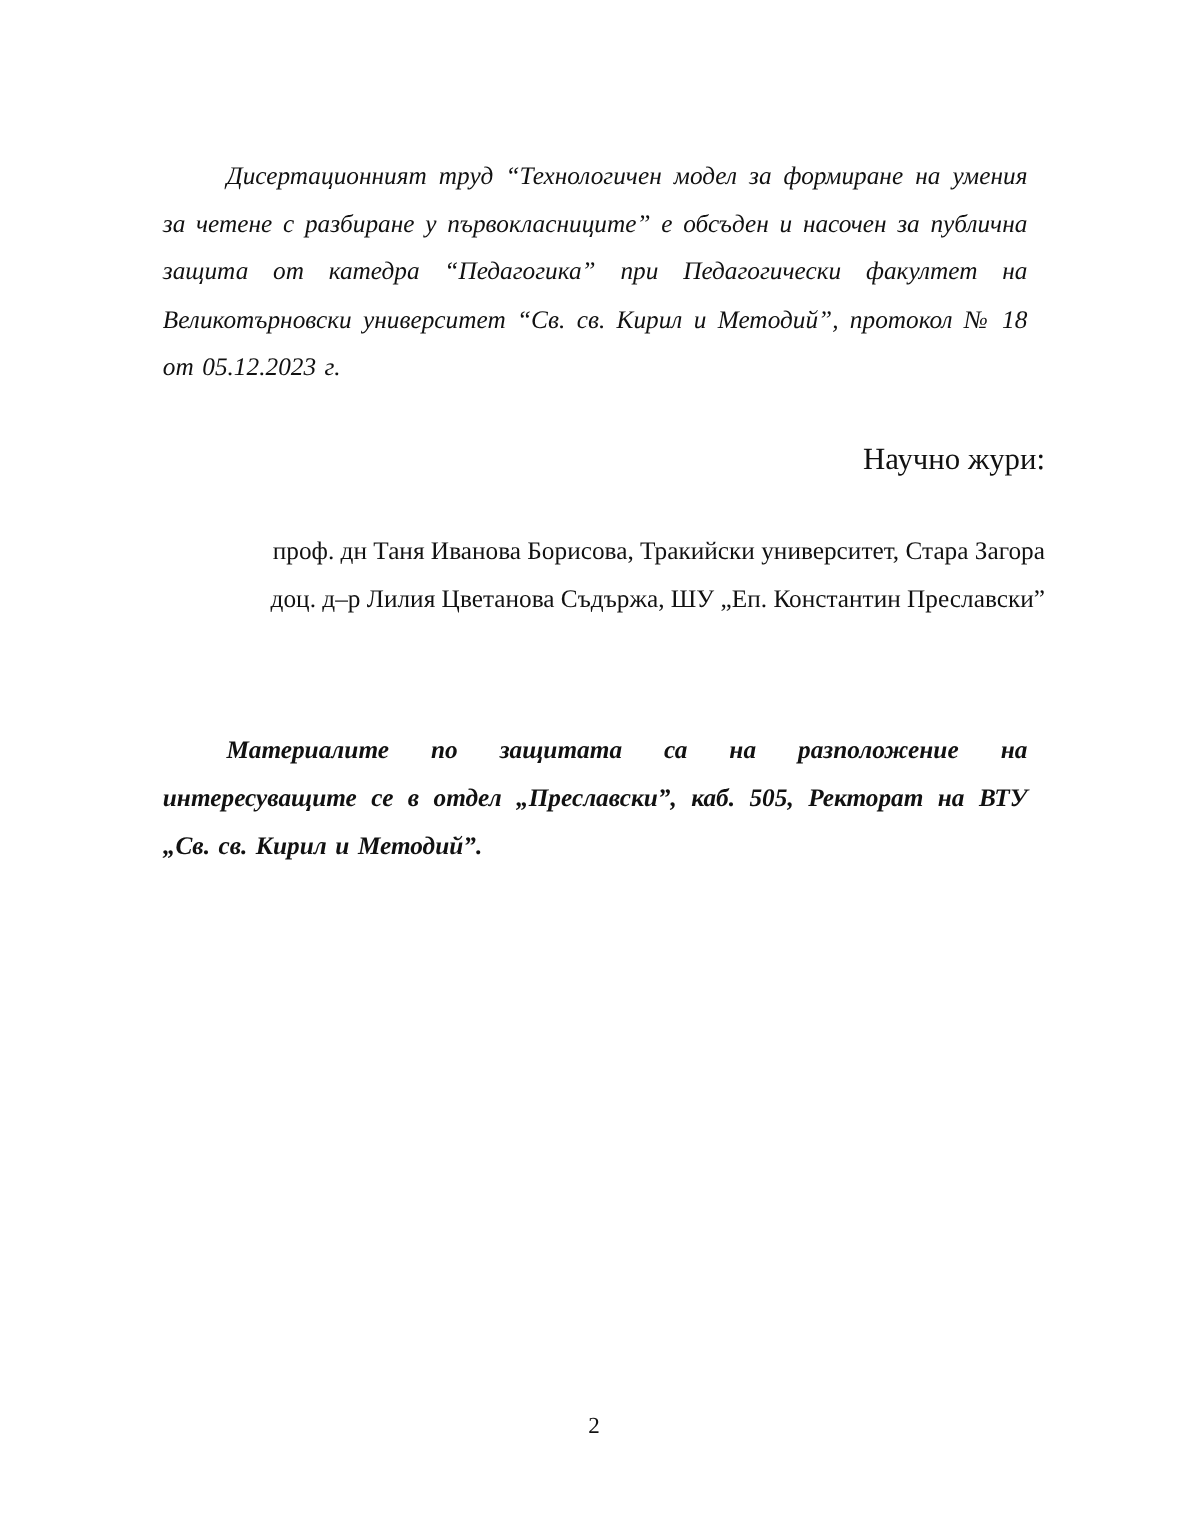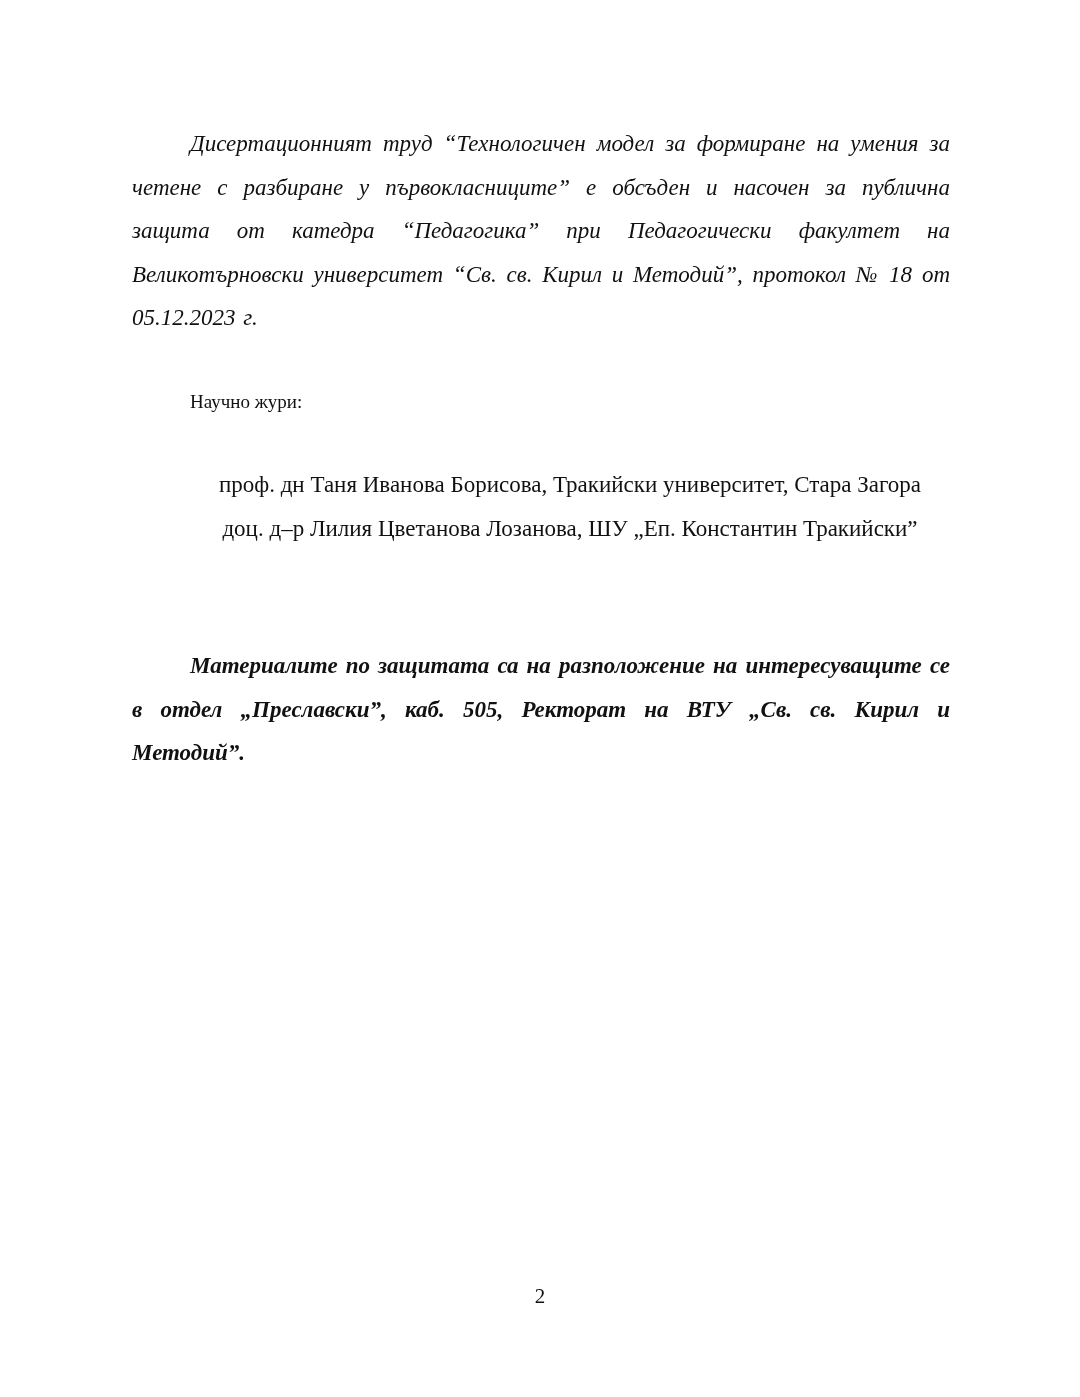--- a/index.html
+++ b/index.html
@@ -22,42 +22,43 @@
     height: 1397px;
     padding: 122px 130px 0 132px;
     overflow: hidden;
   }
   .para {
     font-size: 23px;
     line-height: 43.5px;
     text-align: justify;
     text-indent: 58px;
     font-style: italic;
-    margin: 0;
+    margin: 16px;
     word-spacing: 2px;
   }
   .para.bold {
     font-weight: bold;
   }
   .jury-heading {
-    font-size: 19px;
+    font-size: 28px;
     line-height: 43.5px;
     font-style: normal;
     text-indent: 58px;
     margin: 40px 0 0 0;
+    text-align: right;
   }
   .jury-list {
     margin-top: 40px;
   }
   .jury-item {
     font-size: 23px;
     line-height: 43.5px;
     font-style: normal;
     text-indent: 58px;
-    text-align: center;
+    text-align: right;
     white-space: nowrap;
   }
   .gap-defense { margin-top: 121px; }
   .gap-materials { margin-top: 94px; }
   .page-footer {
     position: absolute;
     left: 0;
     bottom: 88px;
     width: 1080px;
     text-align: center;
@@ -73,21 +74,21 @@
 <div class="page">
 
   <p class="para">Дисертационният труд “Технологичен модел за формиране на умения за четене с разбиране у първокласниците” е обсъден и насочен за публична защита от катедра “Педагогика” при Педагогически факултет на Великотърновски университет “Св. св. Кирил и Методий”, протокол № 18 от 05.12.2023 г.</p>
 
 
 
   <div class="jury-heading">Научно жури:</div>
 
   <div class="jury-list">
     <div class="jury-item">проф. дн Таня Иванова Борисова, Тракийски университет, Стара Загора</div>
-    <div class="jury-item">доц. д–р Лилия Цветанова Лозанова, ШУ „Еп. Константин Тракийски”</div>
+    <div class="jury-item">доц. д–р Лилия Цветанова Съдържа, ШУ „Еп. Константин Преславски”</div>
   </div>
 
 
   <p class="para bold gap-materials">Материалите по защитата са на разположение на интересуващите се в отдел „Преславски”, каб. 505, Ректорат на ВТУ „Св. св. Кирил и Методий”.</p>
 
   <div class="page-footer">2</div>
 
 </div>
 
 </body></html>

